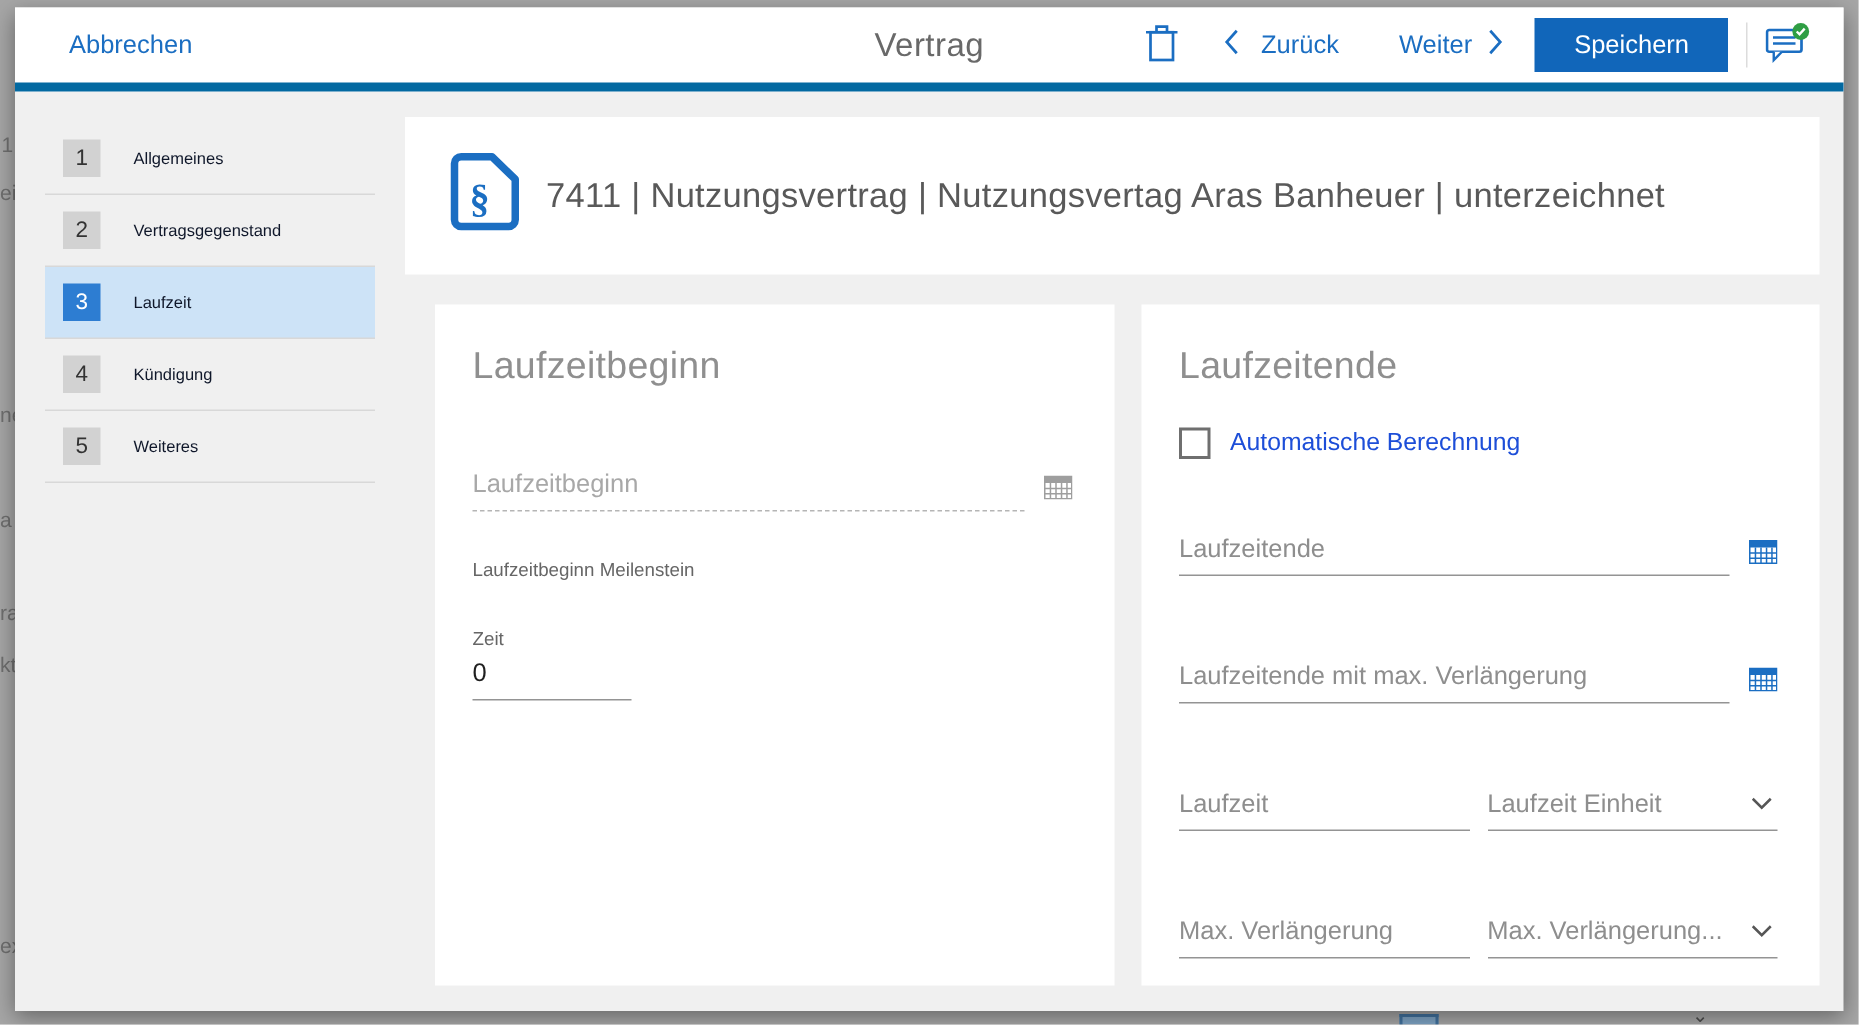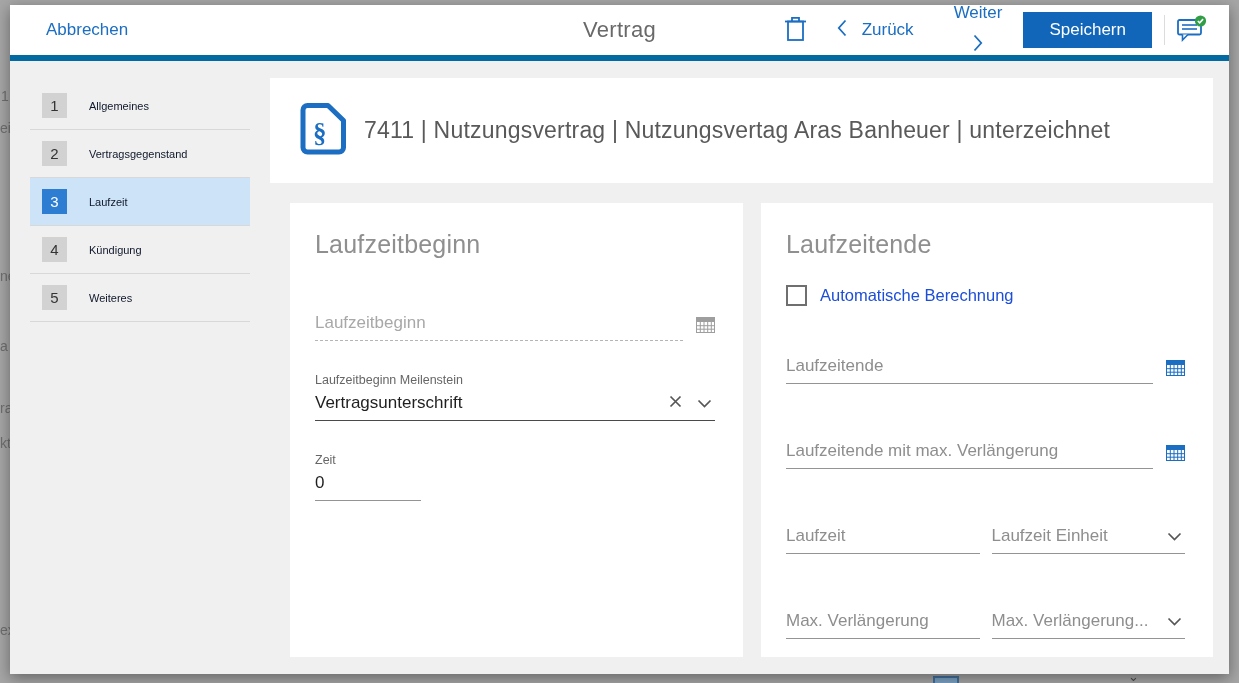--- a/index.html
+++ b/index.html
@@ -36,21 +36,21 @@
   }
   .topbar-right { margin-left:auto; display:flex; align-items:center; }
   .iconbtn { background:none; border:none; cursor:pointer; color:#1b6ec2; display:flex; align-items:center; }
   .tb-trash { margin-right:30px; }
   .navlink {
     background:none; border:none; cursor:pointer; color:#1b6ec2;
     font-size:17px; display:flex; align-items:center; gap:11px;
     font-family:inherit;
   }
   .tb-back { margin-right:40px;gap:15px; }
-  .tb-next { margin-right:21px;flex-direction:column; }
+  .tb-next { margin-right:21px; }
   .save-btn {
     background:#1166ba; color:#ffffff; border:none; cursor:pointer;
     font-size:17px; font-family:inherit; padding:8px 26px; margin-right:12px;
   }
   .vdiv { width:1px; height:30px; background:#dcdcdc; margin-right:12px; }
 
   
   .steps { position:absolute; left:20px; top:77px; width:220px; }
   .step {
     height:48px; display:flex; align-items:center; padding-left:12px;
@@ -233,33 +233,20 @@
               <line x1="11.7" y1="5" x2="11.7" y2="15.5" stroke="currentColor"></line>
               <line x1="15.3" y1="5" x2="15.3" y2="15.5" stroke="currentColor"></line>
               <line x1="0.5" y1="8.7" x2="18.5" y2="8.7" stroke="currentColor"></line>
               <line x1="0.5" y1="12.2" x2="18.5" y2="12.2" stroke="currentColor"></line>
             </svg>
           </span>
         </div>
 
         <div class="bfield2">
           <label class="flabel">Laufzeitbeginn Meilenstein</label>
-          <div class="fr-line dark">
-            <input value="Vertragsunterschrift" style="">
-            <span class="icon-x">
-              <svg width="13" height="13" viewBox="0 0 13 13">
-                  <path d="M1.5 1.5 L11.5 11.5 M11.5 1.5 L1.5 11.5" stroke="currentColor" stroke-width="1.7"></path>
-                </svg>
-            </span>
-            <span class="icon-chev">
-              <svg width="15" height="9" viewBox="0 0 15 9">
-                  <path d="M1.5 1.5 L7.5 7.5 L13.5 1.5" fill="none" stroke="currentColor" stroke-width="1.7"></path>
-                </svg>
-            </span>
-          </div>
         </div>
 
         <div class="bcols">
           <div class="bcol1">
             <label class="flabel">Zeit</label>
             <div class="fr-line">
               <input value="0" style="">
             </div>
           </div>
         </div>

